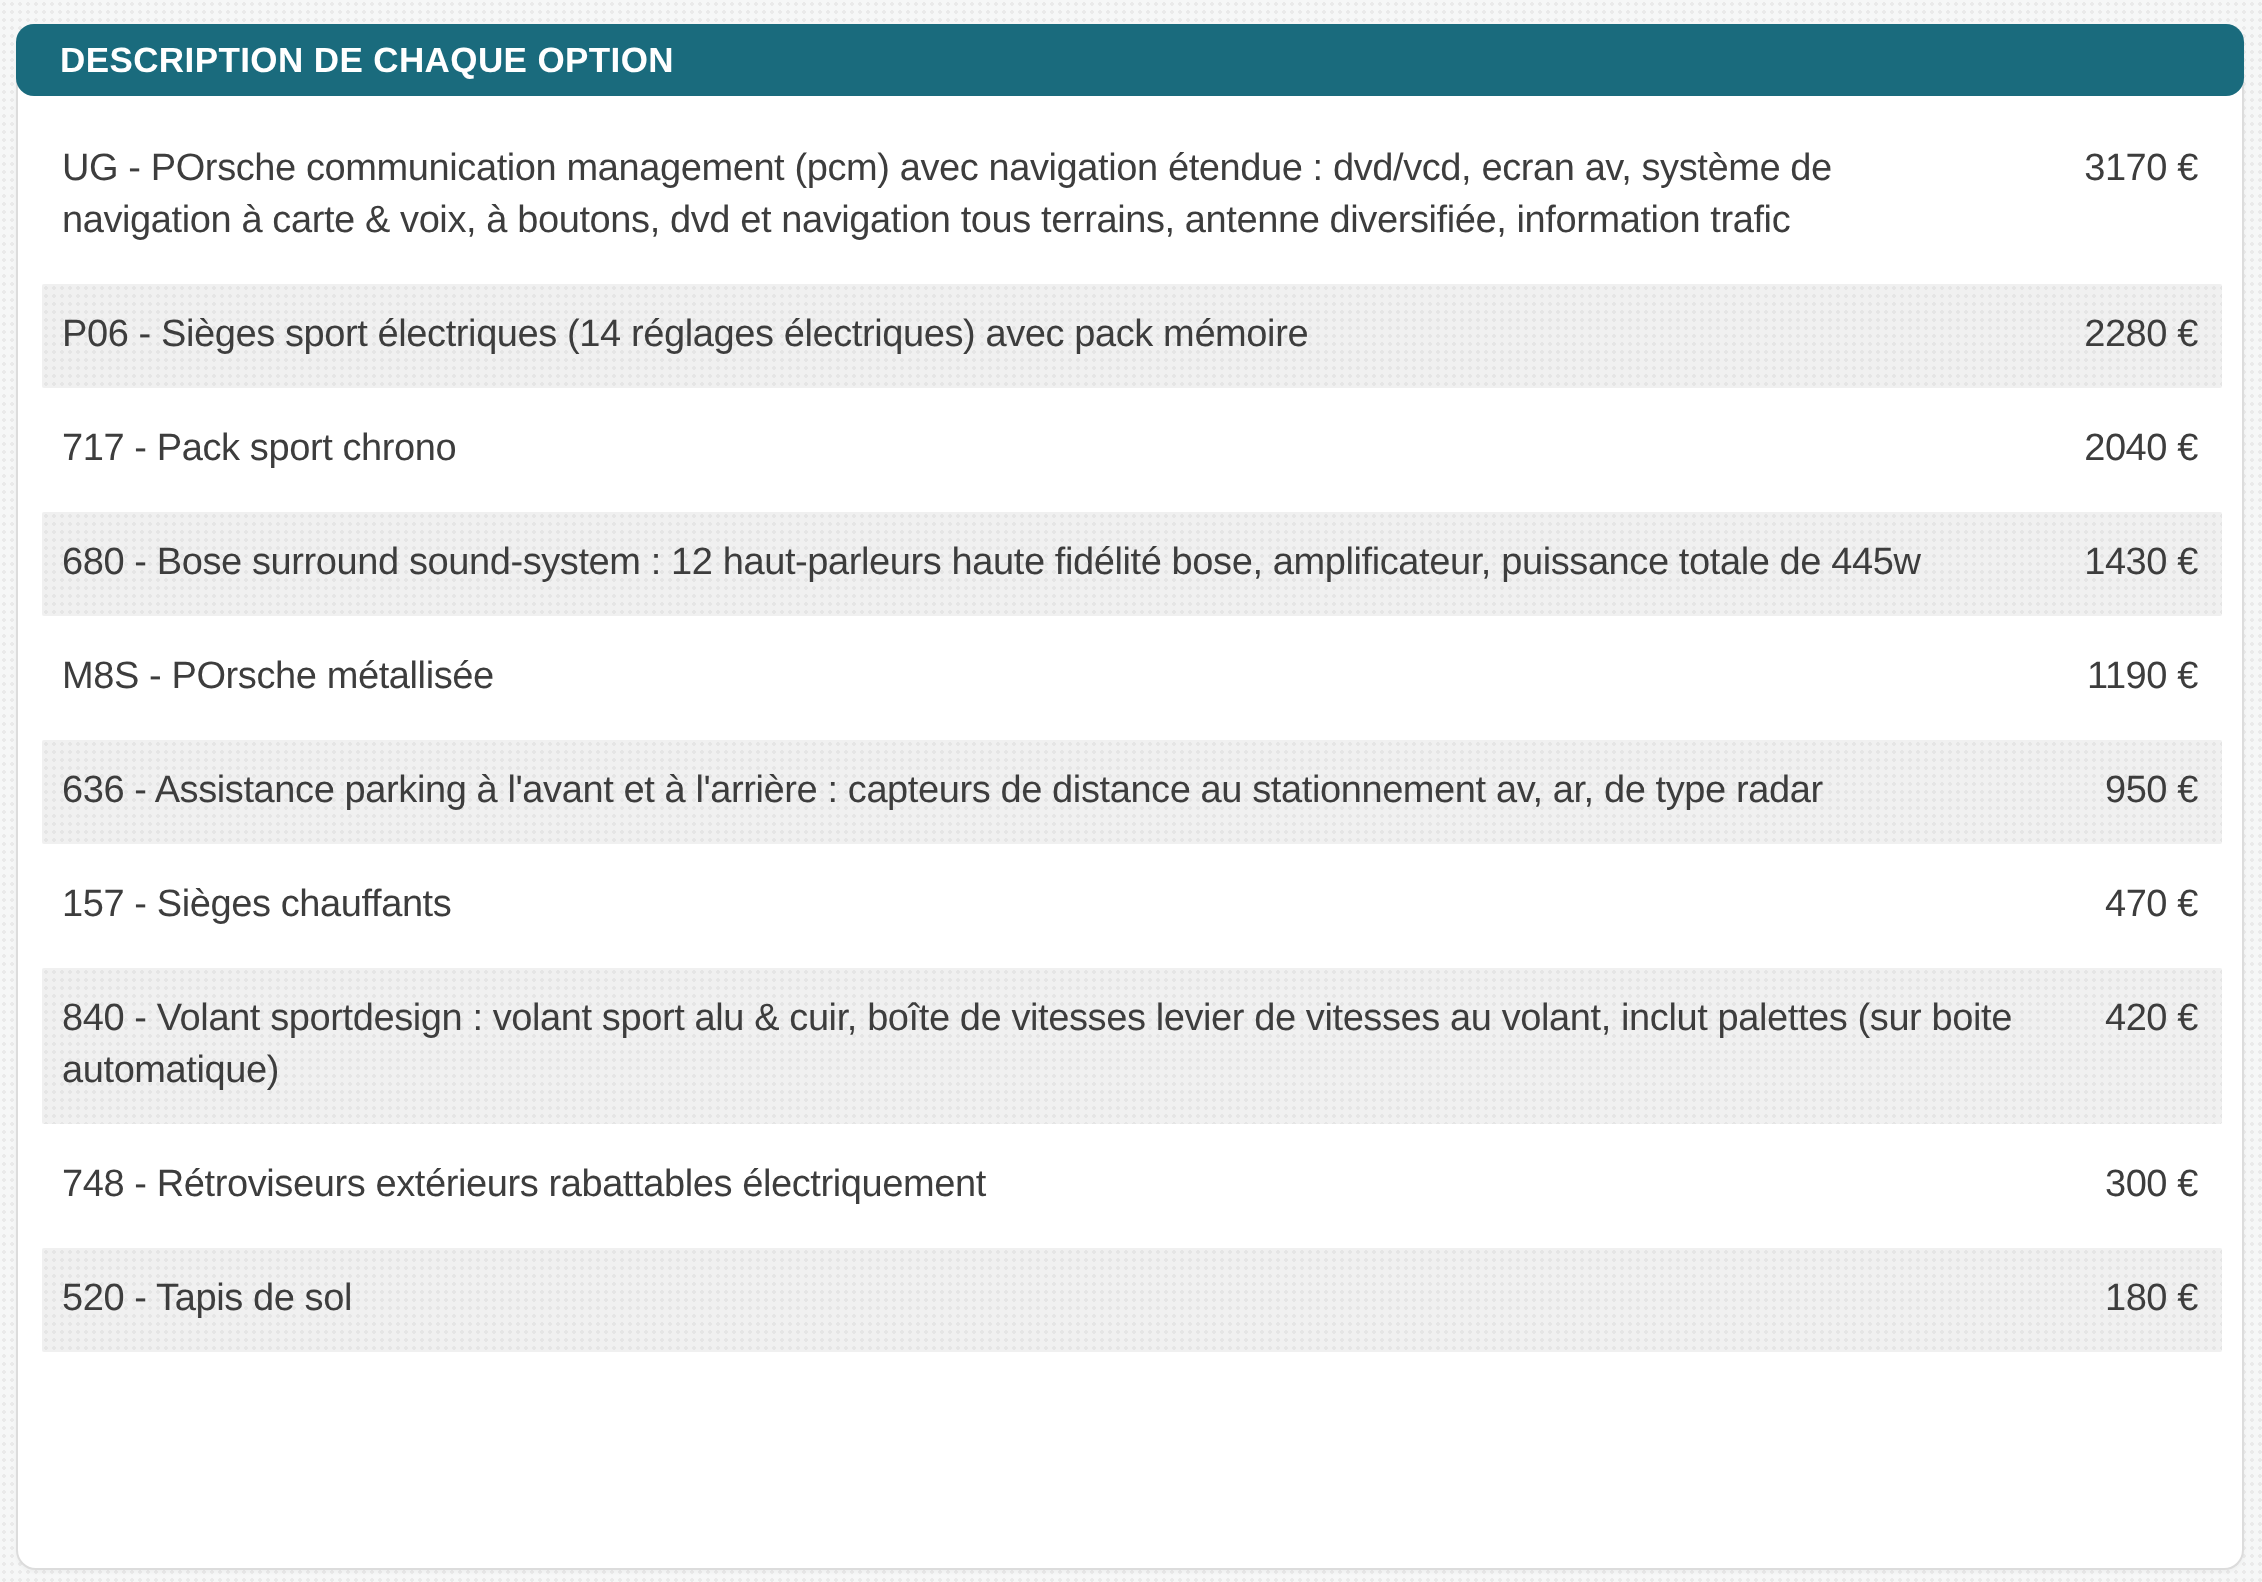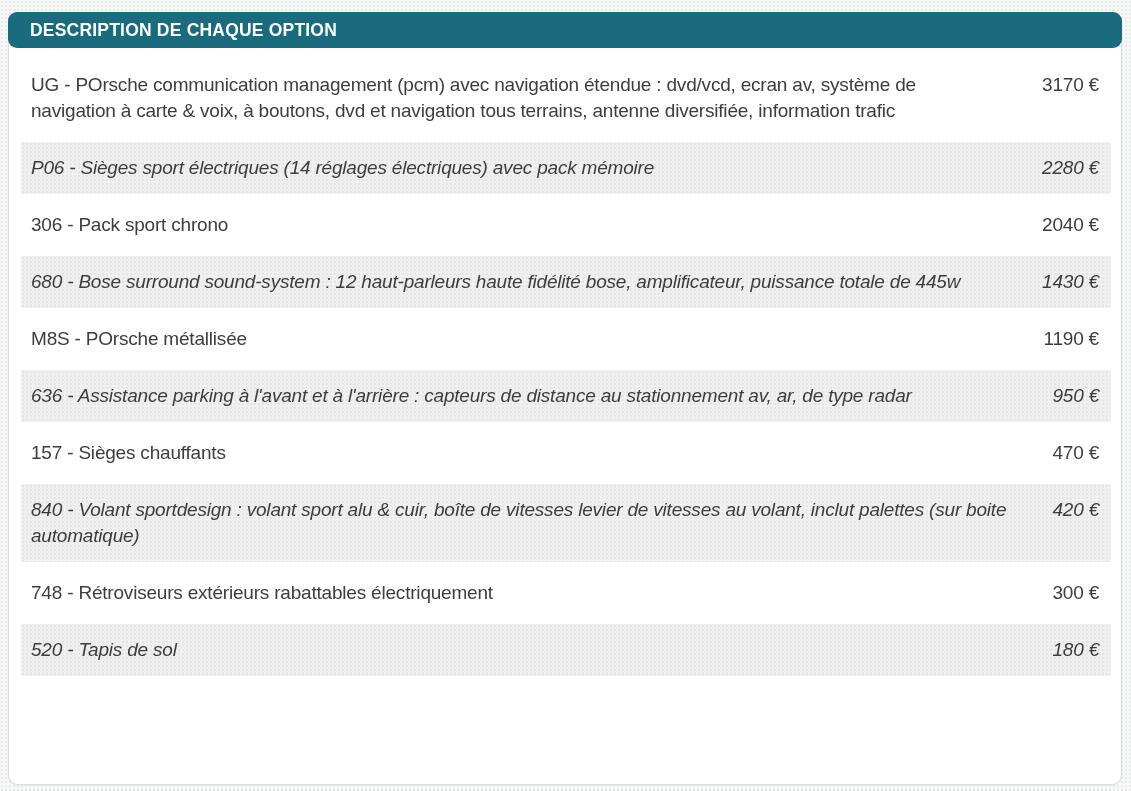--- a/index.html
+++ b/index.html
@@ -50,21 +50,20 @@
     font-size: 19px;
     line-height: 26px;
     letter-spacing: -0.2px;
     color: #3d3d3d;
     border-radius: 1px;
   }
   .row.alt {
     background-color: #f0f0f0;
     background-image: radial-gradient(#e5e5e5 0.8px, transparent 0.9px);
     background-size: 4px 4px;
-    font-style: italic;
   }
   .desc {
     flex: 1 1 auto;
     padding-right: 42px;
   }
   .price {
     flex: 0 0 auto;
     white-space: nowrap;
     text-align: right;
   }
@@ -81,21 +80,21 @@
     <div class="desc">UG - POrsche communication management (pcm) avec navigation étendue : dvd/vcd, ecran av, système de navigation à carte &amp; voix, à boutons, dvd et navigation tous terrains, antenne diversifiée, information trafic</div>
     <div class="price">3170 €</div>
   </div>
 
   <div class="row alt">
     <div class="desc">P06 - Sièges sport électriques (14 réglages électriques) avec pack mémoire</div>
     <div class="price">2280 €</div>
   </div>
 
   <div class="row">
-    <div class="desc">306 - Pack sport chrono</div>
+    <div class="desc">717 - Pack sport chrono</div>
     <div class="price">2040 €</div>
   </div>
 
   <div class="row alt">
     <div class="desc">680 - Bose surround sound-system : 12 haut-parleurs haute fidélité bose, amplificateur, puissance totale de 445w</div>
     <div class="price">1430 €</div>
   </div>
 
   <div class="row">
     <div class="desc">M8S - POrsche métallisée</div>

